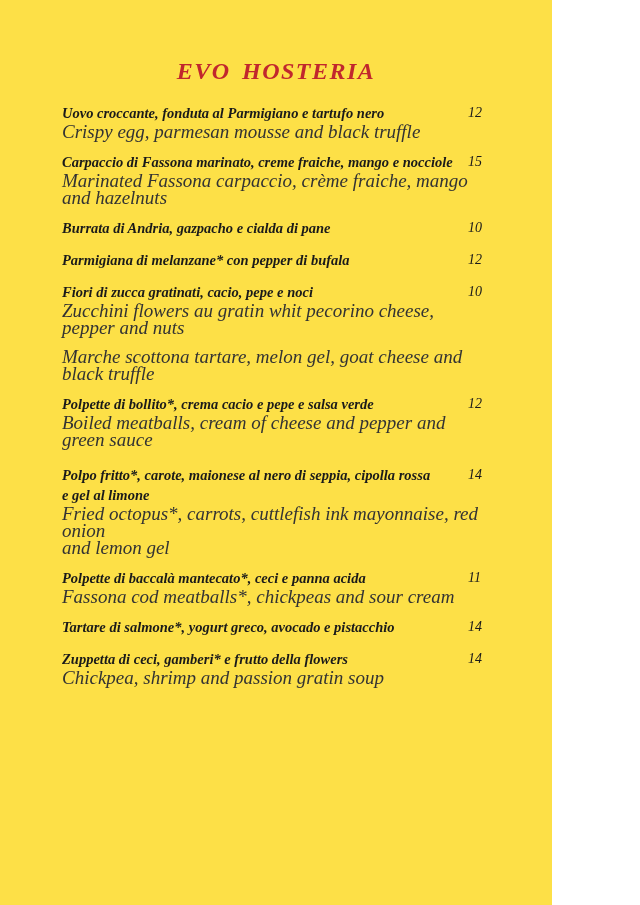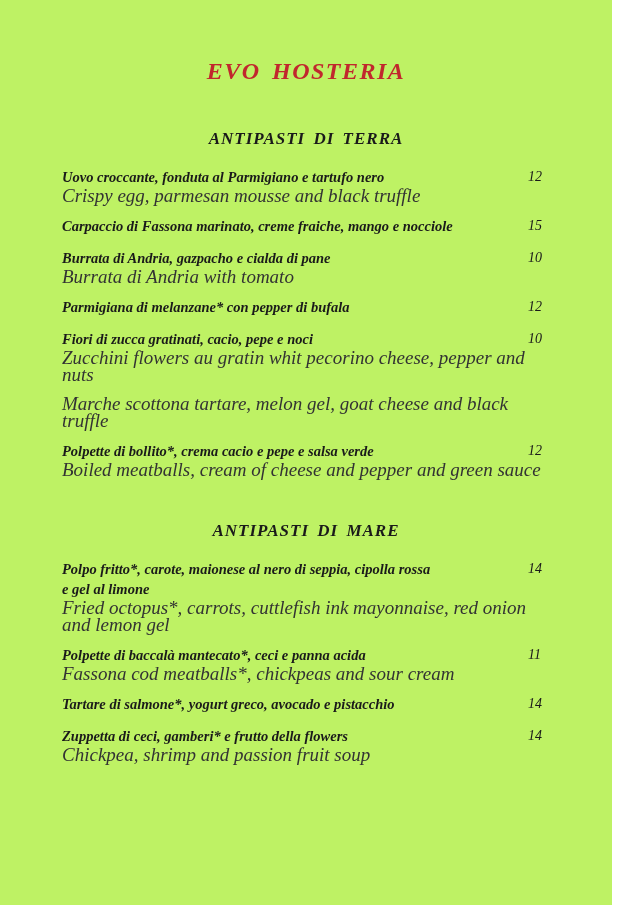--- a/index.html
+++ b/index.html
@@ -1,21 +1,21 @@
 <!DOCTYPE html>
 <html style="--title-red: #c1272d; --name-black: #1a1a1a; --desc-gray: #333333;"><head>
 <meta charset="utf-8">
 <style>
   * { margin: 0; padding: 0; box-sizing: border-box; }
   html, body { background: #ffffff; }
   .page {
     position: relative;
-    width: 612px;
+    width: 552px;
     height: 905px;
-    background: #bef264;
+    background: #fde047;
     overflow: hidden;
     padding: 56px 62px 0 62px;
     font-family: "Liberation Serif", "DejaVu Serif", serif;
     font-style: italic;
     color: #1a1a1a;
   }
   .title {
     text-align: center;
     font-size: 24px;
     line-height: 30px;
@@ -67,43 +67,42 @@
     color: var(--desc-gray, #333333);
   }
 </style>
 </head>
 <body>
 
 <div class="page">
   <h1 class="title">EVO HOSTERIA</h1>
   <div id="menu-sections">
   <section class="menu-section">
-    <h2 class="section-heading">ANTIPASTI DI TERRA</h2>
     <div class="items">
   <div class="item">
     <div class="row">
       <div class="name">Uovo croccante, fonduta al Parmigiano e tartufo nero</div>
       <div class="price">12</div>
     </div>
     <div class="desc">Crispy egg, parmesan mousse and black truffle</div>
   </div>
 
   <div class="item">
     <div class="row">
       <div class="name">Carpaccio di Fassona marinato, creme fraiche, mango e nocciole</div>
       <div class="price">15</div>
     </div>
+    <div class="desc">Marinated Fassona carpaccio, crème fraiche, mango and hazelnuts</div>
   </div>
 
   <div class="item">
     <div class="row">
       <div class="name">Burrata di Andria, gazpacho e cialda di pane</div>
       <div class="price">10</div>
     </div>
-    <div class="desc">Burrata di Andria with tomato</div>
   </div>
 
   <div class="item">
     <div class="row">
       <div class="name">Parmigiana di melanzane* con pepper di bufala</div>
       <div class="price">12</div>
     </div>
   </div>
 
   <div class="item">
@@ -122,21 +121,20 @@
     <div class="row">
       <div class="name">Polpette di bollito*, crema cacio e pepe e salsa verde</div>
       <div class="price">12</div>
     </div>
     <div class="desc">Boiled meatballs, cream of cheese and pepper and green sauce</div>
   </div>
 </div>
   </section>
 
   <section class="menu-section">
-    <h2 class="section-heading">ANTIPASTI DI MARE</h2>
     <div class="items">
   <div class="item">
     <div class="row">
       <div class="name">Polpo fritto*, carote, maionese al nero di seppia, cipolla rossa
 e gel al limone</div>
       <div class="price">14</div>
     </div>
     <div class="desc">Fried octopus*, carrots, cuttlefish ink mayonnaise, red onion
 and lemon gel</div>
   </div>
@@ -154,18 +152,18 @@
       <div class="name">Tartare di salmone*, yogurt greco, avocado e pistacchio</div>
       <div class="price">14</div>
     </div>
   </div>
 
   <div class="item">
     <div class="row">
       <div class="name">Zuppetta di ceci, gamberi* e frutto della flowers</div>
       <div class="price">14</div>
     </div>
-    <div class="desc">Chickpea, shrimp and passion fruit soup</div>
+    <div class="desc">Chickpea, shrimp and passion gratin soup</div>
   </div>
 </div>
   </section>
 </div>
 </div>
 
 </body></html>

